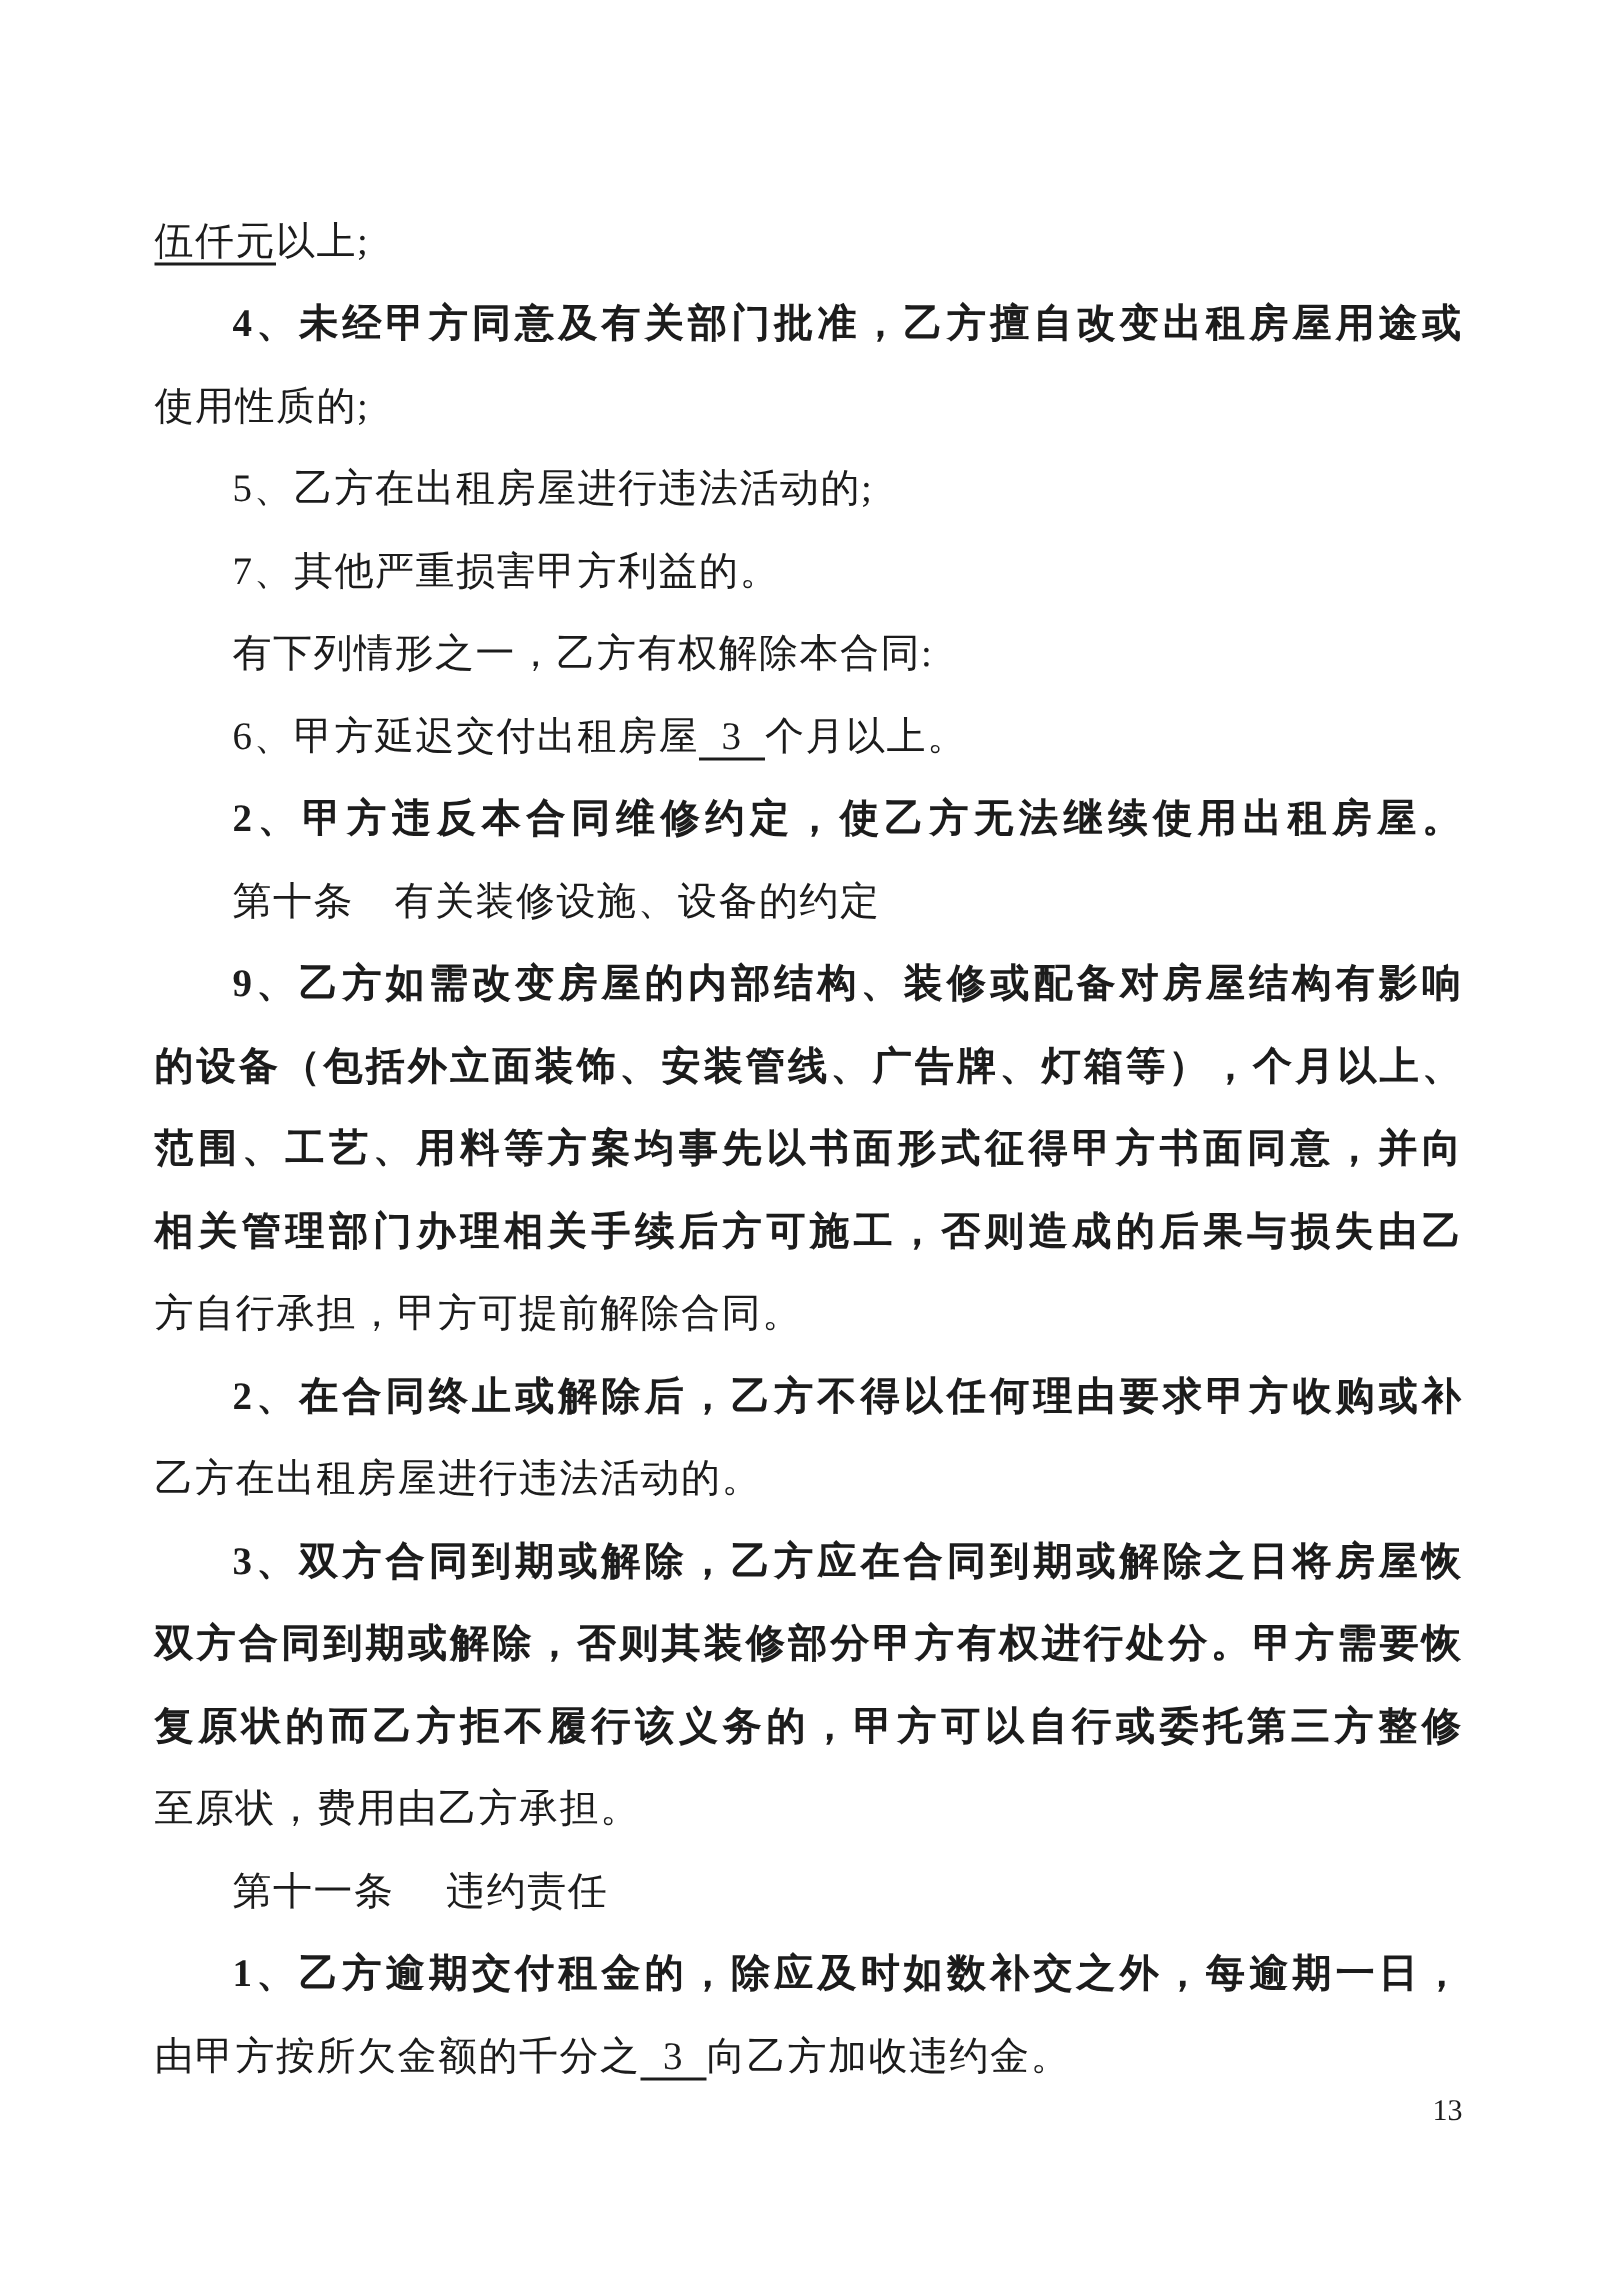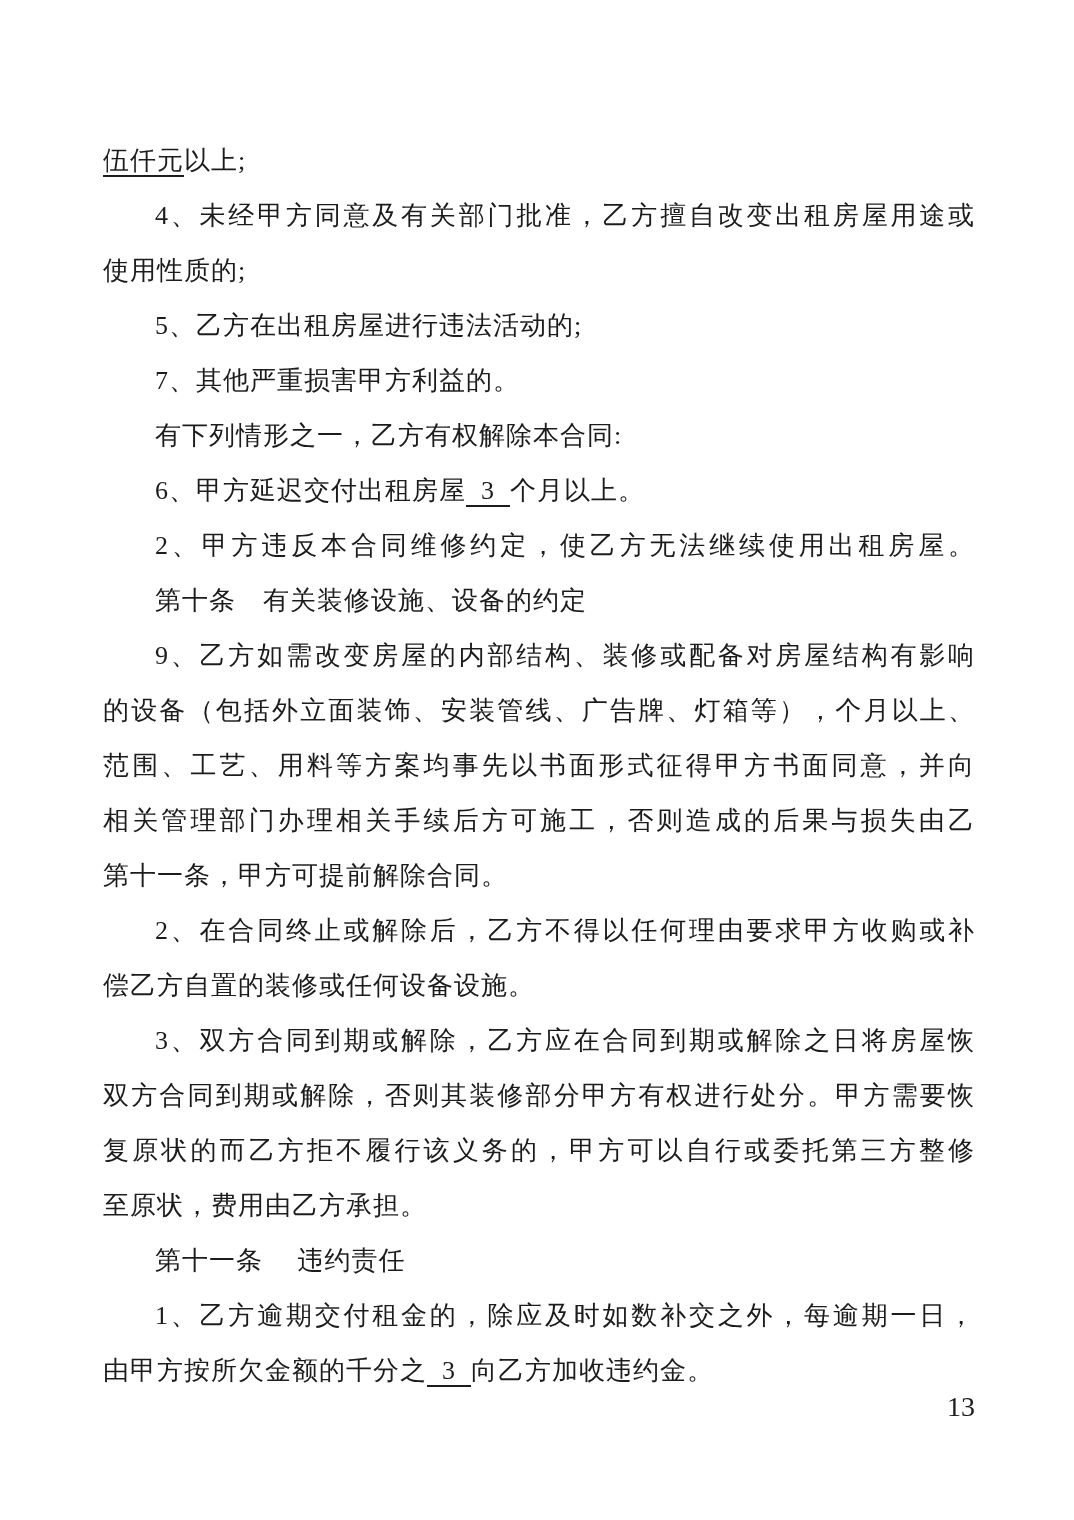--- a/index.html
+++ b/index.html
@@ -27,34 +27,35 @@
     letter-spacing: 1px;
   }
   .line {
     height: 55px;
     white-space: pre-wrap;
   }
   
   .line.full {
     text-align: justify;
     text-align-last: justify;
+    font-weight: bold;
   }
   .line.indent {
     text-indent: 52px;
   }
   .seg.u {
     text-decoration: underline;
     text-decoration-thickness: 1.5px;
     text-underline-offset: 6px;
   }
   .page-number {
     position: absolute;
     right: 99px;
     top: 1393px;
-    font-size: 28px;
+    font-size: 20px;
     line-height: 28px;
     color: #1c1c1c;
   }
 </style>
 </head>
 <body>
 
 <div class="page">
   <div class="doc-body" id="doc-body">
       <div class="line"><span class="seg u">伍仟元</span><span class="seg">以上;</span></div>
@@ -63,23 +64,23 @@
       <div class="line indent"><span class="seg">5、乙方在出租房屋进行违法活动的;</span></div>
       <div class="line indent"><span class="seg">7、其他严重损害甲方利益的。</span></div>
       <div class="line indent"><span class="seg">有下列情形之一，乙方有权解除本合同:</span></div>
       <div class="line indent"><span class="seg">6、甲方延迟交付出租房屋</span><span class="seg u">&nbsp;&nbsp;3&nbsp;&nbsp;</span><span class="seg">个月以上。</span></div>
       <div class="line indent full"><span class="seg">2、甲方违反本合同维修约定，使乙方无法继续使用出租房屋。</span></div>
       <div class="line indent"><span class="seg">第十条　有关装修设施、设备的约定</span></div>
       <div class="line indent full"><span class="seg">9、乙方如需改变房屋的内部结构、装修或配备对房屋结构有影响</span></div>
       <div class="line full"><span class="seg">的设备（包括外立面装饰、安装管线、广告牌、灯箱等），个月以上、</span></div>
       <div class="line full"><span class="seg">范围、工艺、用料等方案均事先以书面形式征得甲方书面同意，并向</span></div>
       <div class="line full"><span class="seg">相关管理部门办理相关手续后方可施工，否则造成的后果与损失由乙</span></div>
-      <div class="line"><span class="seg">第十一条，甲方可提前解除合同。</span></div>
+      <div class="line"><span class="seg">方自行承担，甲方可提前解除合同。</span></div>
       <div class="line indent full"><span class="seg">2、在合同终止或解除后，乙方不得以任何理由要求甲方收购或补</span></div>
-      <div class="line"><span class="seg">偿乙方自置的装修或任何设备设施。</span></div>
+      <div class="line"><span class="seg">乙方在出租房屋进行违法活动的。</span></div>
       <div class="line indent full"><span class="seg">3、双方合同到期或解除，乙方应在合同到期或解除之日将房屋恢</span></div>
       <div class="line full"><span class="seg">双方合同到期或解除，否则其装修部分甲方有权进行处分。甲方需要恢</span></div>
       <div class="line full"><span class="seg">复原状的而乙方拒不履行该义务的，甲方可以自行或委托第三方整修</span></div>
       <div class="line"><span class="seg">至原状，费用由乙方承担。</span></div>
       <div class="line indent"><span class="seg">第十一条　 违约责任</span></div>
       <div class="line indent full"><span class="seg">1、乙方逾期交付租金的，除应及时如数补交之外，每逾期一日，</span></div>
       <div class="line"><span class="seg">由甲方按所欠金额的千分之</span><span class="seg u">&nbsp;&nbsp;3&nbsp;&nbsp;</span><span class="seg">向乙方加收违约金。</span></div>
     </div>
   <div class="page-number">13</div>
 </div>

